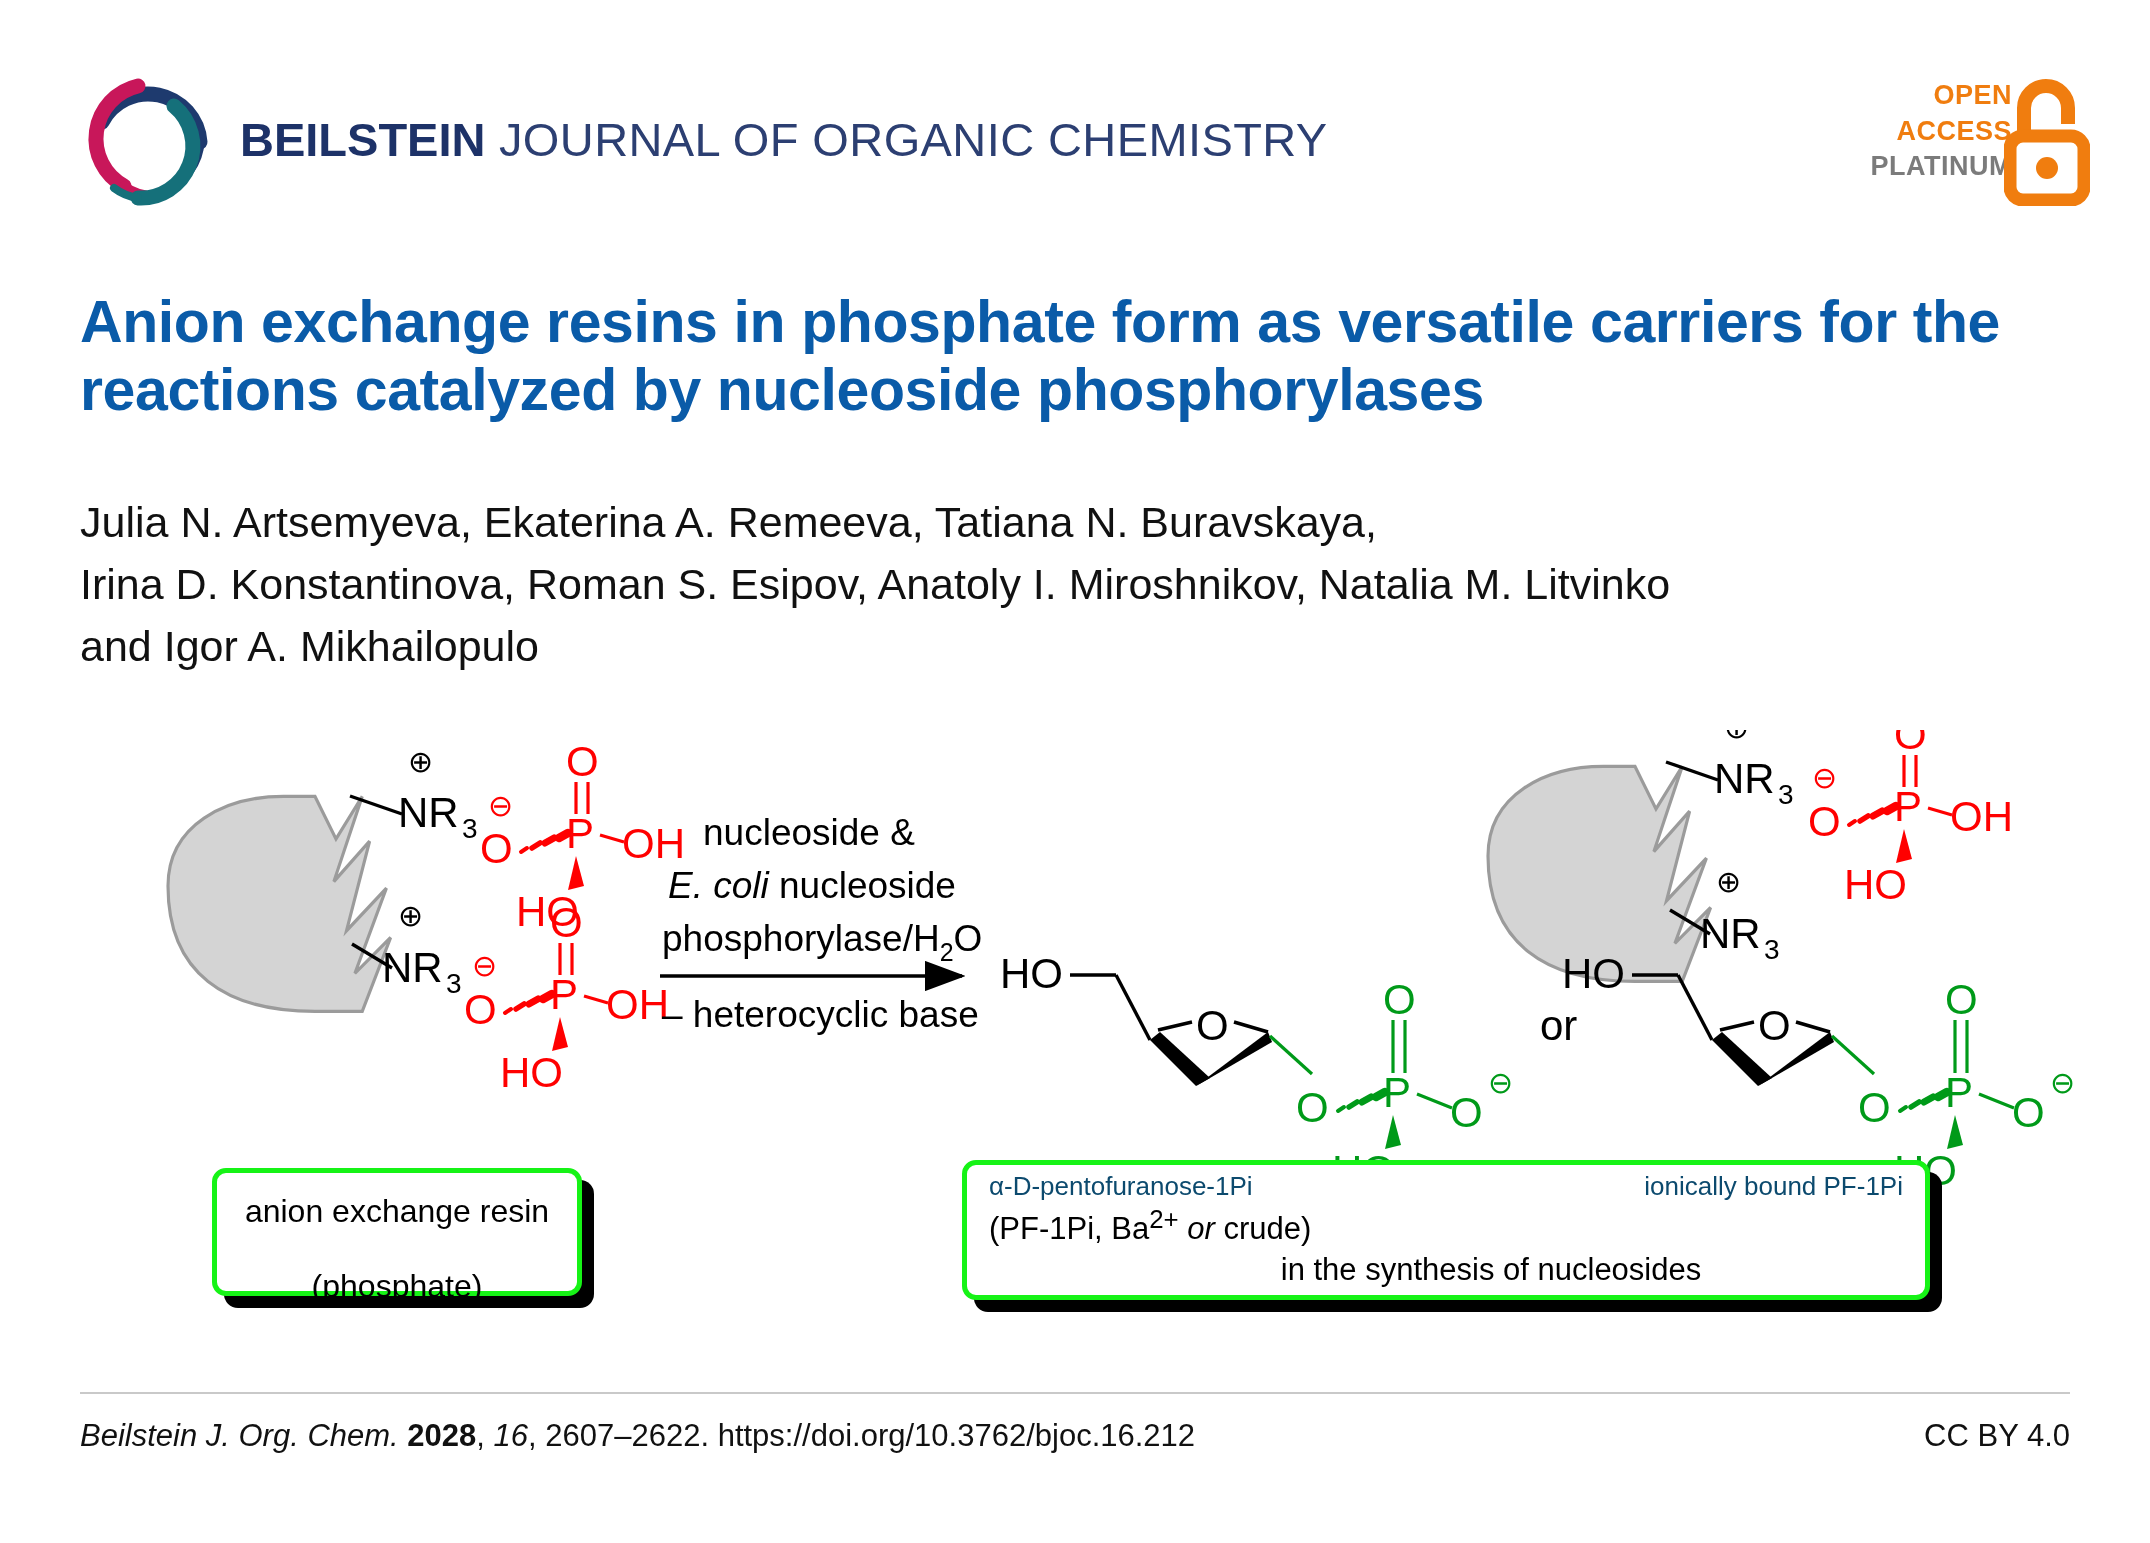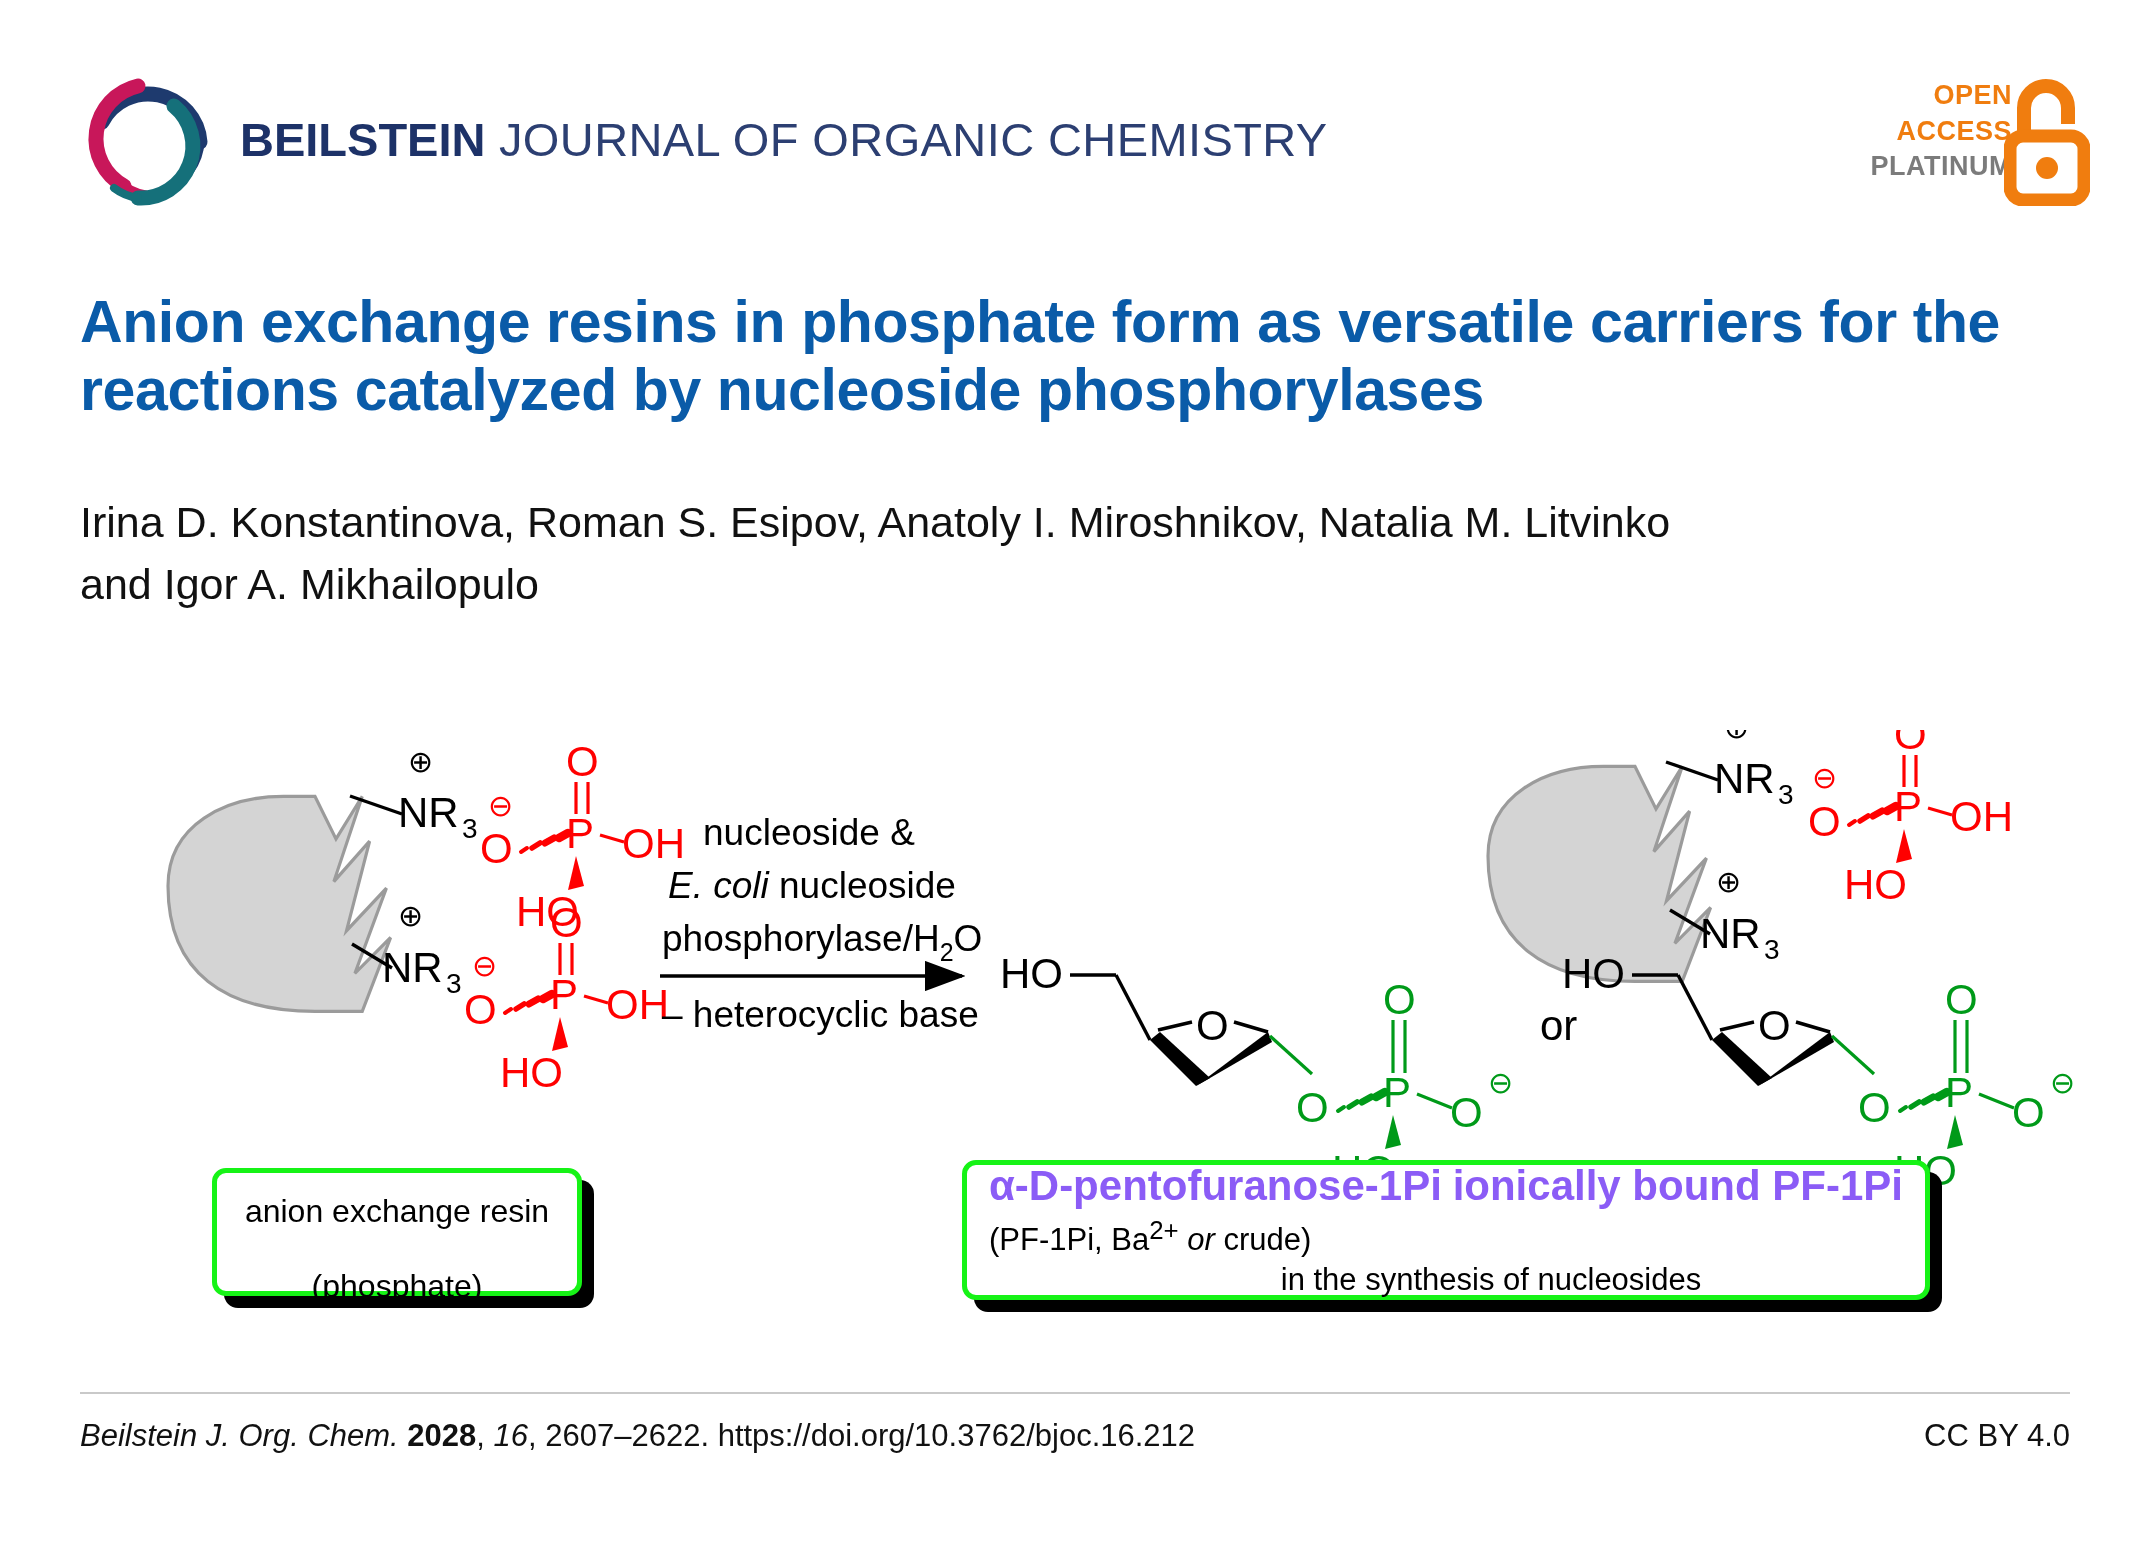--- a/index.html
+++ b/index.html
@@ -106,21 +106,21 @@
   }
   #box-resin .cl-line { font-size: 32px; line-height: 1.28; color: #000; display:block;margin-top:34px; }
 
   #box-product {
     left: 962px; top: 1160px;
     width: 968px; height: 140px;
     padding: 10px 22px;
   }
   #box-product .pl-row {
     display: flex; justify-content: space-between; align-items: baseline;
-    font-size: 42px; line-height: 1.30; color: #8b5cf6; font-weight: bold;
+    font-size: 26px; line-height: 1.30; color: #0c4a6e;
   }
   #box-product .pl-left { display:block; }
   #box-product .pl-right { display:block; }
   #box-product .pl-center { display:block; text-align:center; font-size:31px; line-height:1.30; padding-left:90px;}
   #box-product .pl-row2 { font-size:31px; line-height:1.30; }
   .ital { font-style: italic; }
 
   
   #footer-rule {
     position: absolute; left: 80px; top: 1392px;
@@ -177,20 +177,21 @@
   </div>
 
   <div id="journal-wordmark">
     <span class="wm-bold">BEILSTEIN</span><span class="wm-reg"> JOURNAL OF ORGANIC CHEMISTRY</span>
   </div>
 </div>
 
 <div id="paper-title">Anion exchange resins in phosphate form as versatile carriers for the reactions catalyzed by nucleoside phosphorylases</div>
 
 <div id="authors">
+  <span class="au-line">Julia N. Artsemyeva, Ekaterina A. Remeeva, Tatiana N. Buravskaya,</span>
   <span class="au-line">Irina D. Konstantinova, Roman S. Esipov, Anatoly I. Miroshnikov, Natalia M. Litvinko</span>
   <span class="au-line">and Igor A. Mikhailopulo</span>
 </div>
 
 <div id="scheme">
 <svg viewBox="0 0 2150 600" width="2150" height="600" xmlns="http://www.w3.org/2000/svg">
   <defs>
     <marker id="arrowhead" markerWidth="12" markerHeight="9" refX="11" refY="4.5" orient="auto">
       <polygon points="0 0, 12 4.5, 0 9" fill="#000"></polygon>
     </marker>

